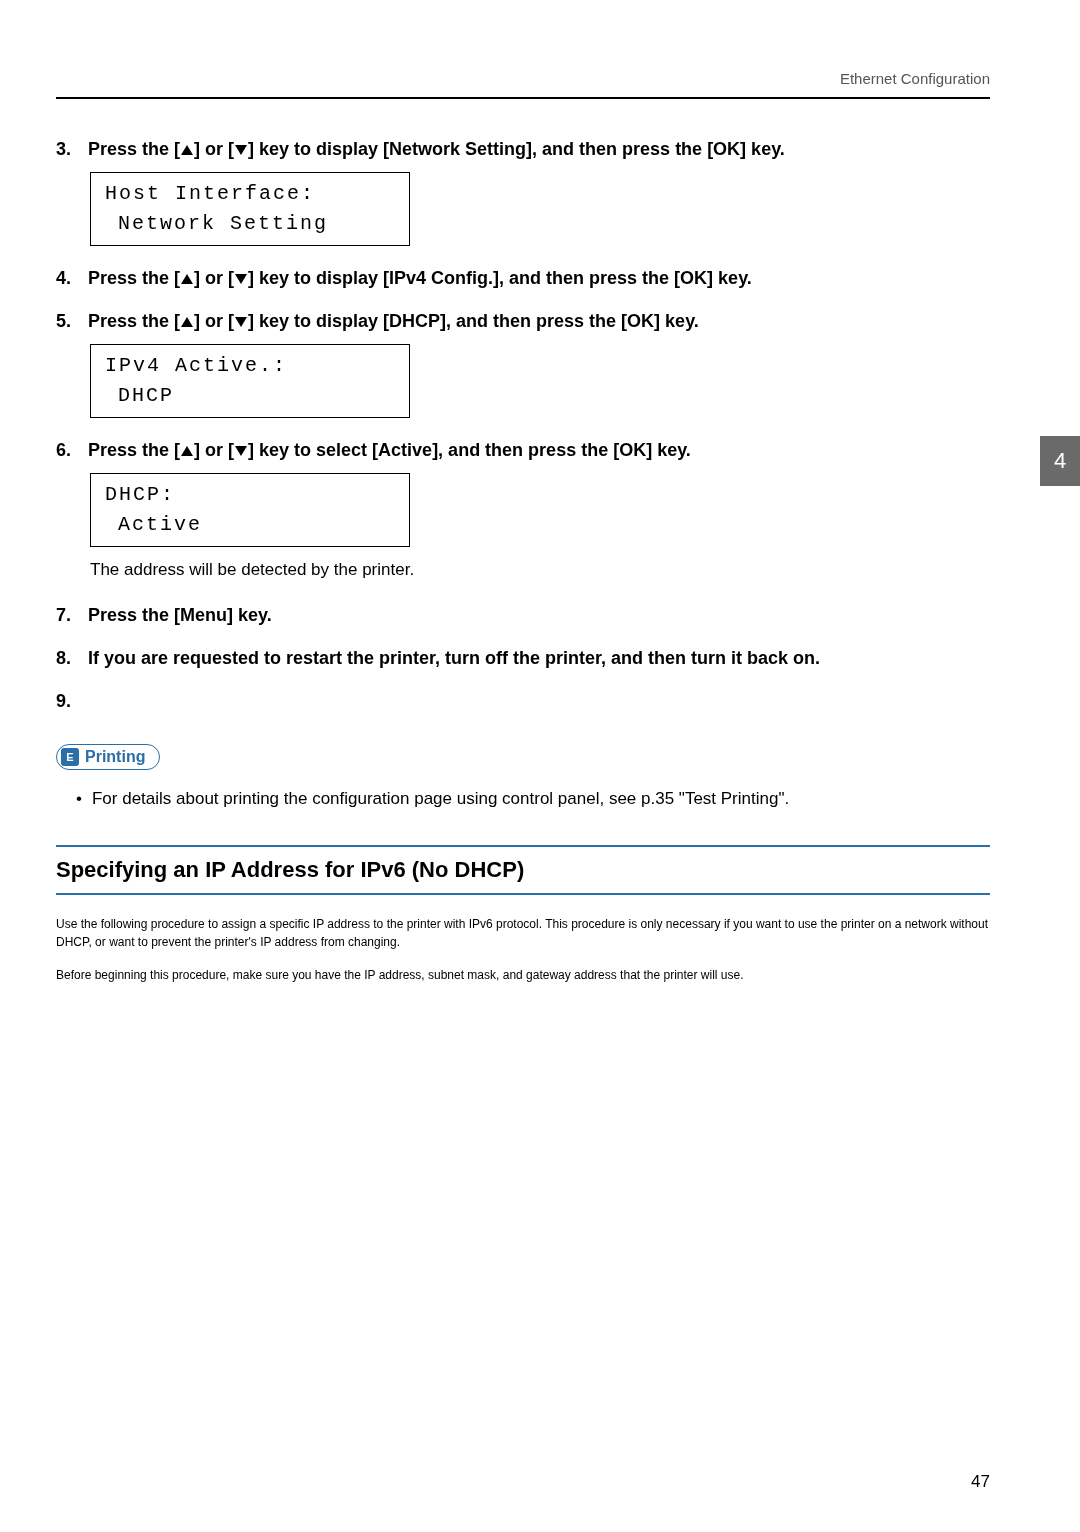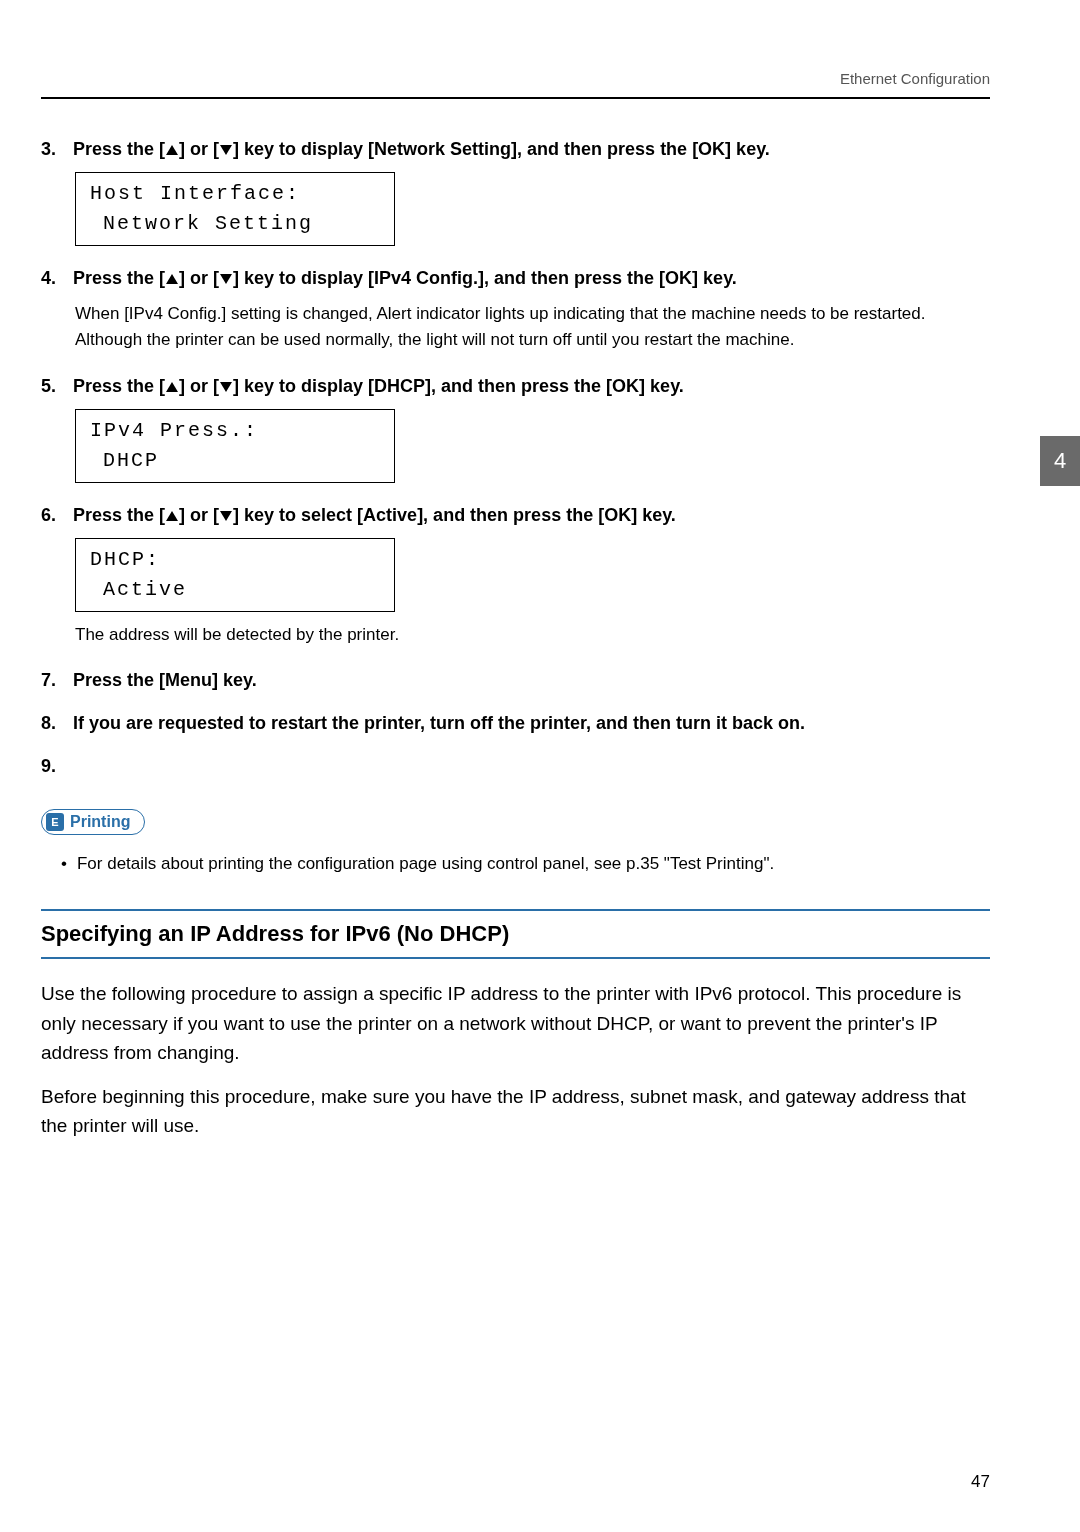--- a/index.html
+++ b/index.html
@@ -6,21 +6,21 @@
     margin: 0;
     padding: 0;
     font-family: Arial, 'Helvetica Neue', sans-serif;
     background: #ffffff;
     width: 1080px;
     height: 1532px;
     box-sizing: border-box;
     position: relative;
   }
   .page {
-    padding: 70px 90px 40px 41px;
+    padding: 70px 90px 40px 56px;
     box-sizing: border-box;
     position: relative;
     height: 100%;
   }
   .header-area {
     text-align: right;
     font-size: 15px;
     color: #555;
     margin-bottom: 10px;
   }
@@ -126,21 +126,21 @@
     font-size: 22px;
     font-weight: bold;
     margin: 10px 0 10px 0;
   }
   .section-rule-bottom {
     border: none;
     border-top: 2px solid #2a6fa8;
     margin: 0 0 20px 0;
   }
   .body-para {
-    font-size: 19px;
+    font-size: 12px;
     line-height: 1.55;
     margin-bottom: 14px;
   }
   .side-tab {
     position: absolute;
     right: 0;
     top: 436px;
     background: #6a6a6a;
     color: #fff;
     width: 40px;
@@ -180,31 +180,30 @@
     <div class="lcd-l2">Network Setting</div>
   </div>
 
   
   <div class="step-line">
     <span class="step-num">4.</span>
     <span class="step-text">
       <span>Press the [</span><span class="tri-up"></span><span>] or [</span><span class="tri-down"></span><span>] key to display [IPv4 Config.], and then press the [OK] key.</span>
     </span>
   </div>
-  <div class="indent-para">When [IPv4 Config.] setting is changed, Alert indicator lights up indicating that the machine needs to be restarted. Although the printer can be used normally, the light will not turn off until you restart the machine.</div>
 
   
   <div class="step-line">
     <span class="step-num">5.</span>
     <span class="step-text">
       <span>Press the [</span><span class="tri-up"></span><span>] or [</span><span class="tri-down"></span><span>] key to display [DHCP], and then press the [OK] key.</span>
     </span>
   </div>
   <div class="lcd-box">
-    <div>IPv4 Press.:</div>
+    <div>IPv4 Active.:</div>
     <div class="lcd-l2">DHCP</div>
   </div>
 
   
   <div class="step-line">
     <span class="step-num">6.</span>
     <span class="step-text">
       <span>Press the [</span><span class="tri-up"></span><span>] or [</span><span class="tri-down"></span><span>] key to select [Active], and then press the [OK] key.</span>
     </span>
   </div>

